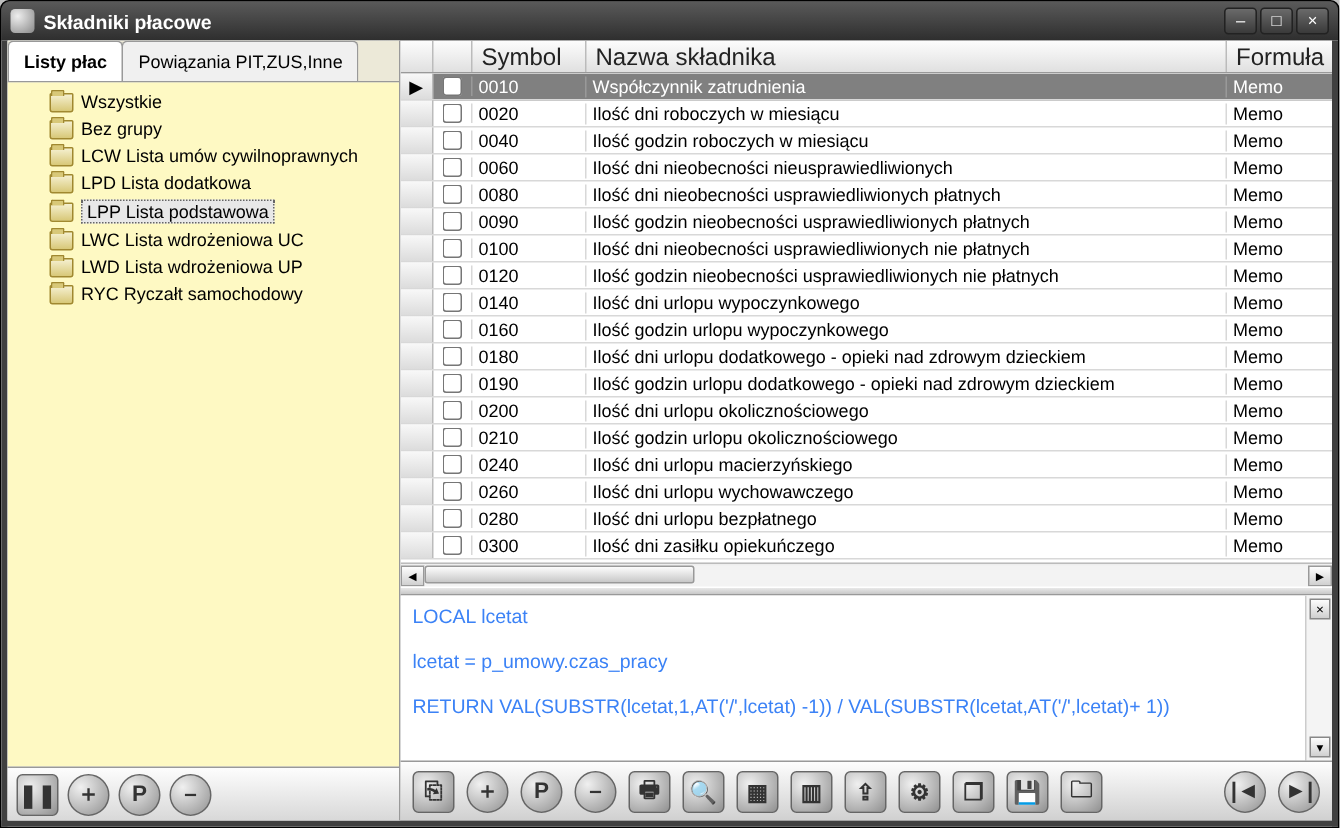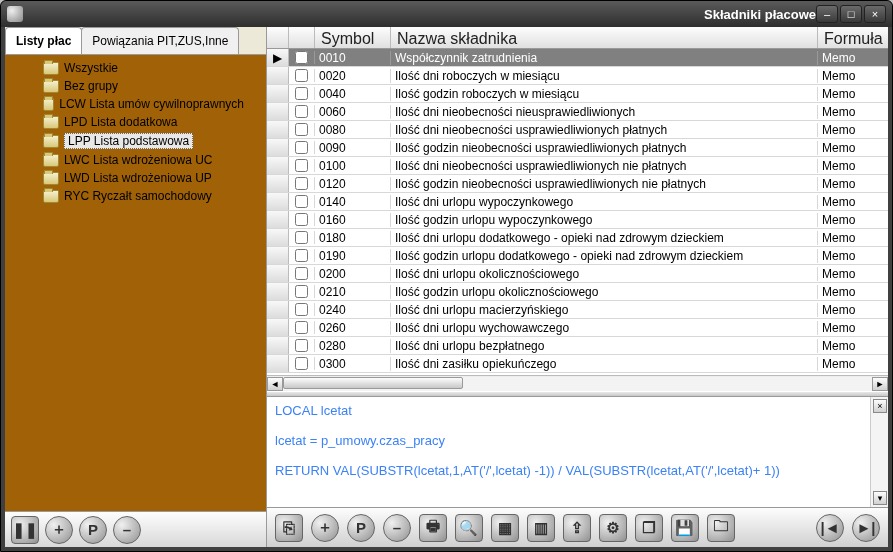--- a/index.html
+++ b/index.html
@@ -28,21 +28,21 @@
   padding: 0 6px;
   color: #fff;
   border-radius: 6px 6px 0 0;
 }
 .titlebar-icon {
   width: 16px; height: 16px;
   margin-right: 6px;
   background: radial-gradient(circle at 30% 30%, #eee, #888);
   border-radius: 3px;
 }
-.titlebar-title { flex: 1; font-weight: bold; font-size: 13px; text-align: right; }
+.titlebar-title { flex: 1; font-weight: bold; font-size: 13px; }
 .titlebar-buttons { display: flex; gap: 2px; }
 .titlebar-btn {
   width: 22px; height: 18px;
   background: linear-gradient(to bottom, #6a6a6a, #3a3a3a);
   border: 1px solid #222;
   border-radius: 3px;
   color: #fff;
   display: flex;
   align-items: center;
   justify-content: center;
@@ -81,22 +81,22 @@
 }
 .tab.active {
   background: #fff;
   font-weight: bold;
   position: relative;
   z-index: 2;
 }
 .tree {
   flex: 1;
   overflow: auto;
-  padding: 4px 18px;
-  background: #a16207;
+  padding: 4px 8px;
+  background: #fef9c3;
 }
 .tree-item {
   display: flex;
   align-items: center;
   padding: 2px 4px 2px 20px;
   cursor: pointer;
   white-space: nowrap;
 }
 .tree-item.selected .tree-label {
   background: #e8e8e8;

